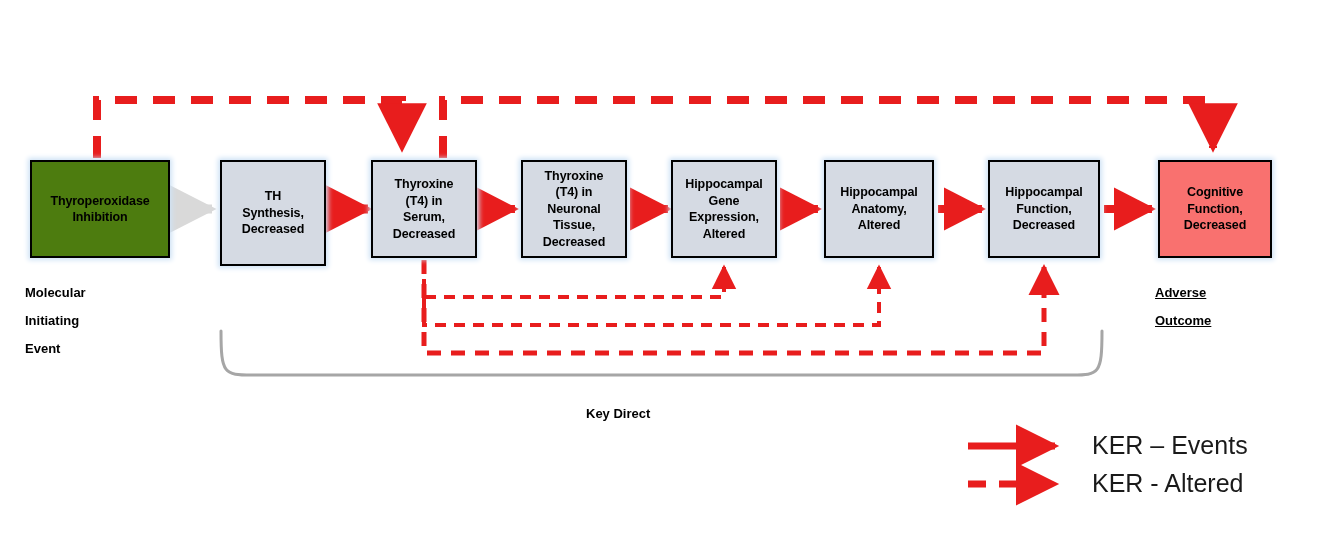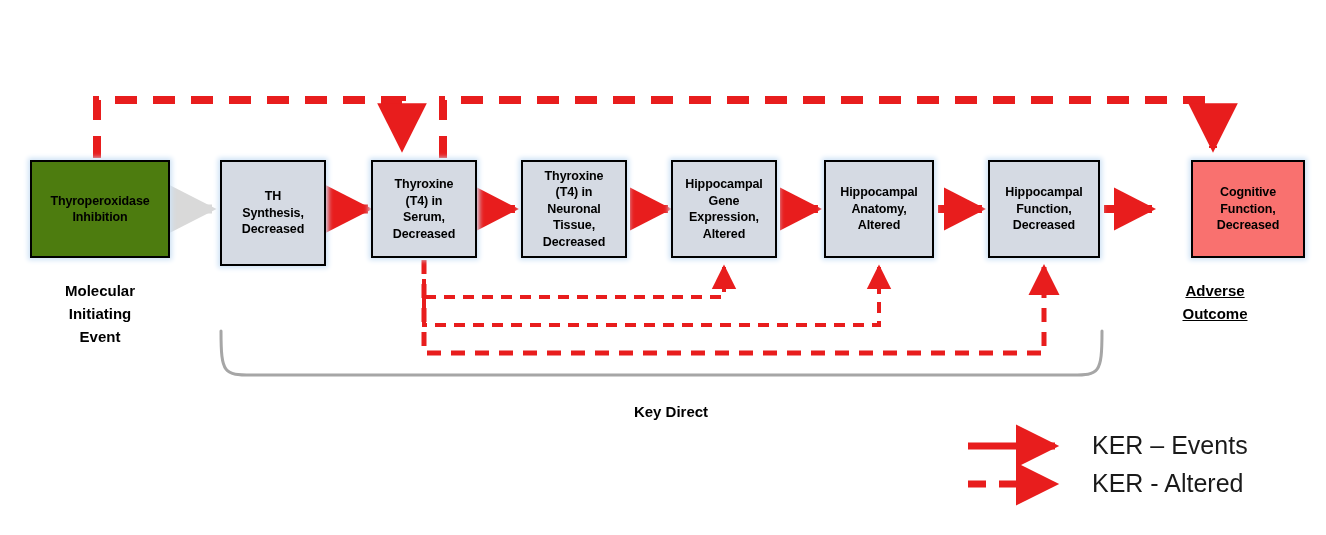--- a/index.html
+++ b/index.html
@@ -41,25 +41,25 @@
     box-shadow: 0 0 5px 2px #cfe2f5;
     z-index: 5;
   }
   .node-inner { padding: 0 4px; }
   .node.mie  { background: #4d7c0f; }
   .node.ke   { background: #d5dae3; }
   .node.ao   { background: #f9716f; }
 
   .caption {
     position: absolute;
-    text-align: center;
+    text-align: left;
     font-family: "Liberation Sans", sans-serif;
     font-weight: bold;
-    font-size: 15px;
-    line-height: 23px;
+    font-size: 13px;
+    line-height: 28px;
     color: #000000;
     z-index: 6;
   }
   .legend-label {
     position: absolute;
     font-family: "Liberation Sans", sans-serif;
     font-weight: normal;
     font-size: 25px;
     color: #1a1a1a;
     white-space: nowrap;
@@ -159,21 +159,21 @@
   </div>
 
   <div class="node ke" style="left:824px; top:160px; width:110px; height:98px;">
     <span class="node-inner">Hippocampal<br>Anatomy,<br>Altered</span>
   </div>
 
   <div class="node ke" style="left:988px; top:160px; width:112px; height:98px;">
     <span class="node-inner">Hippocampal<br>Function,<br>Decreased</span>
   </div>
 
-  <div class="node ao" style="left:1158px; top:160px; width:114px; height:98px;margin-left:33px;">
+  <div class="node ao" style="left:1158px; top:160px; width:114px; height:98px;">
     <span class="node-inner">Cognitive<br>Function,<br>Decreased</span>
   </div>
 
   <div class="caption" style="left:25px; top:279px; width:150px;">Molecular<br>Initiating<br>Event</div>
 
   <div class="caption" style="left:586px; top:400px; width:170px;">Key Direct</div>
 
   <div class="caption" style="left:1155px; top:279px; width:120px;text-decoration:underline;">Adverse<br>Outcome</div>
 
   <div class="legend-label" style="left:1092px; top:431px;">KER – Events</div>

